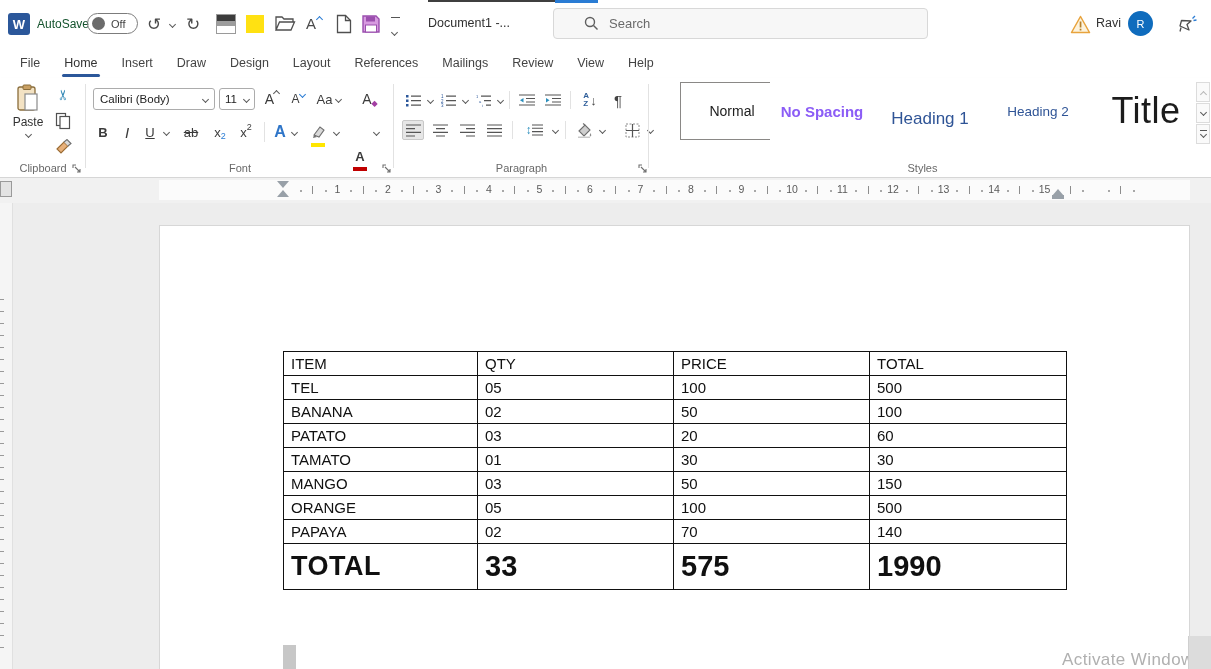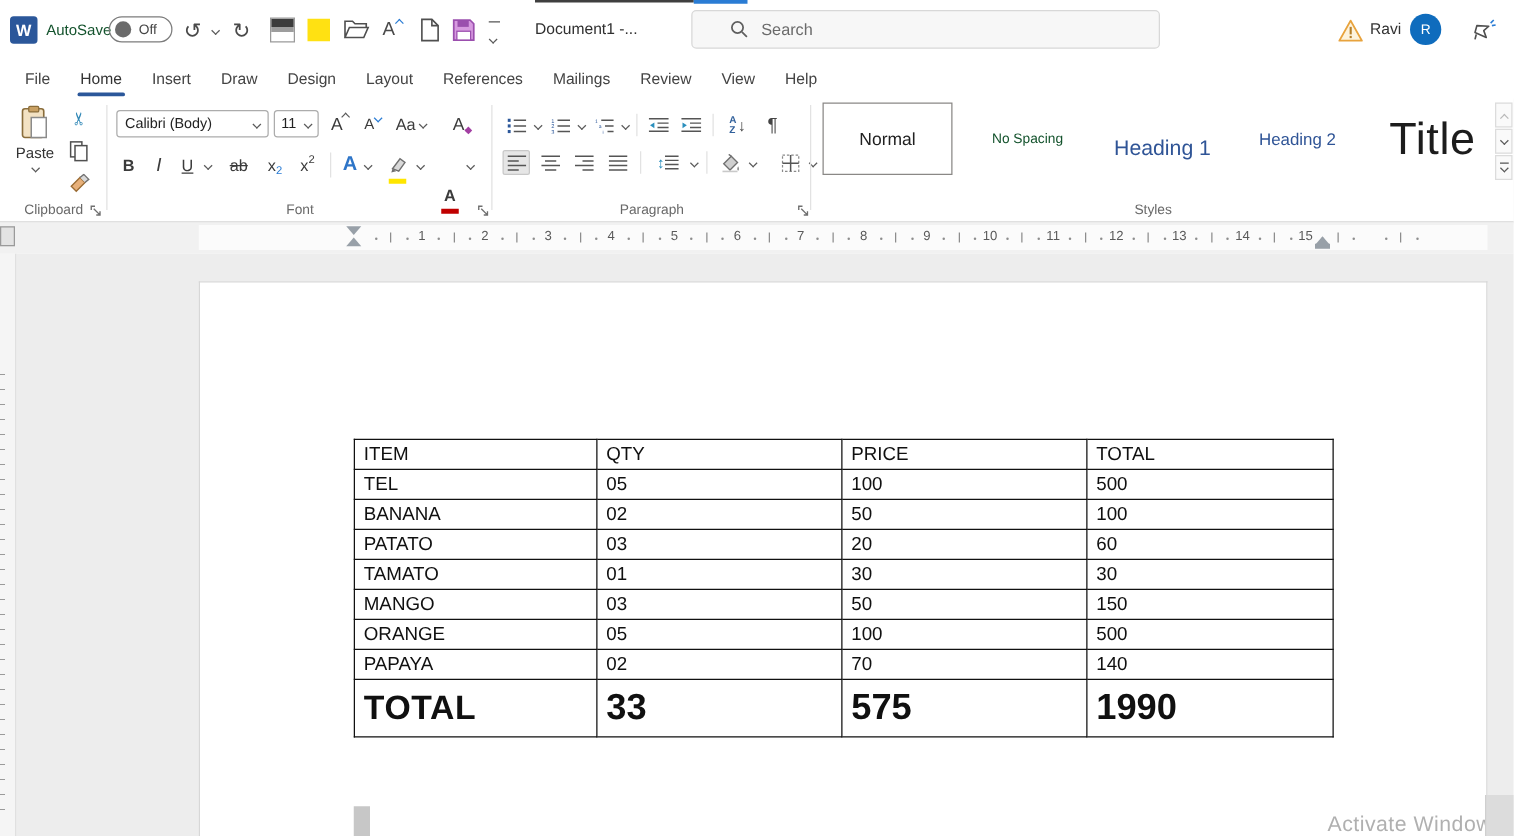--- a/index.html
+++ b/index.html
@@ -52,23 +52,23 @@
   .ubar{position:relative;}
   .cbar{position:absolute;left:0;bottom:-3px;width:14px;height:4px;}
   
   #grp-paragraph{left:394px;width:255px;}
   .pr{position:absolute;display:flex;align-items:center;}
   .pbtn{width:22px;height:20px;display:flex;align-items:center;justify-content:center;}
   .pbtn.sel{background:#e6e6e6;border:1px solid #c8c8c8;border-radius:2px;}
   
   #grp-styles{left:649px;width:547px;}
   .style-item{position:absolute;top:4px;height:58px;width:104px;display:flex;align-items:center;justify-content:center;background:#fff;}
-  .style-item.sel{border:1.5px solid #8a8886;}
+  .style-item.sel{border:1.5px solid #8a8886;margin-left:22px;}
   #style-normal-label{font-size:14px;color:#212121;}
-  #style-nospacing-label{font-size:11px;color:#14532d;font-weight:normal;}
+  #style-nospacing-label{font-size:15px;color:#8b5cf6;font-weight:bold;}
   #style-h1-label{font-size:17px;color:#2f5496;margin-top:16px;}
   #style-h2-label{font-size:13.5px;color:#2f5496;}
   #style-title-label{font-size:36px;color:#1c1c1c;font-weight:300;letter-spacing:.5px;}
   .gal-btn{position:absolute;left:1196px;width:14px;height:20px;border:1px solid #dcdcdc;background:#fafafa;display:flex;align-items:center;justify-content:center;flex-direction:column;}
   
   #rulerrow{left:0;top:178px;width:1211px;height:25px;background:#f1f1f1;}
   #ruler-band{position:absolute;left:159px;top:2px;width:1031px;height:20px;background:#fbfbfb;}
   #tab-selector{position:absolute;left:0;top:3px;width:12px;height:16px;background:#e3e3e3;border:1px solid #9a9a9a;}
   .tickdot{position:absolute;top:12px;width:2px;height:2px;background:#8d8d8d;border-radius:1px;}
   .tickbar{position:absolute;top:8px;width:1px;height:8px;background:#8d8d8d;}

